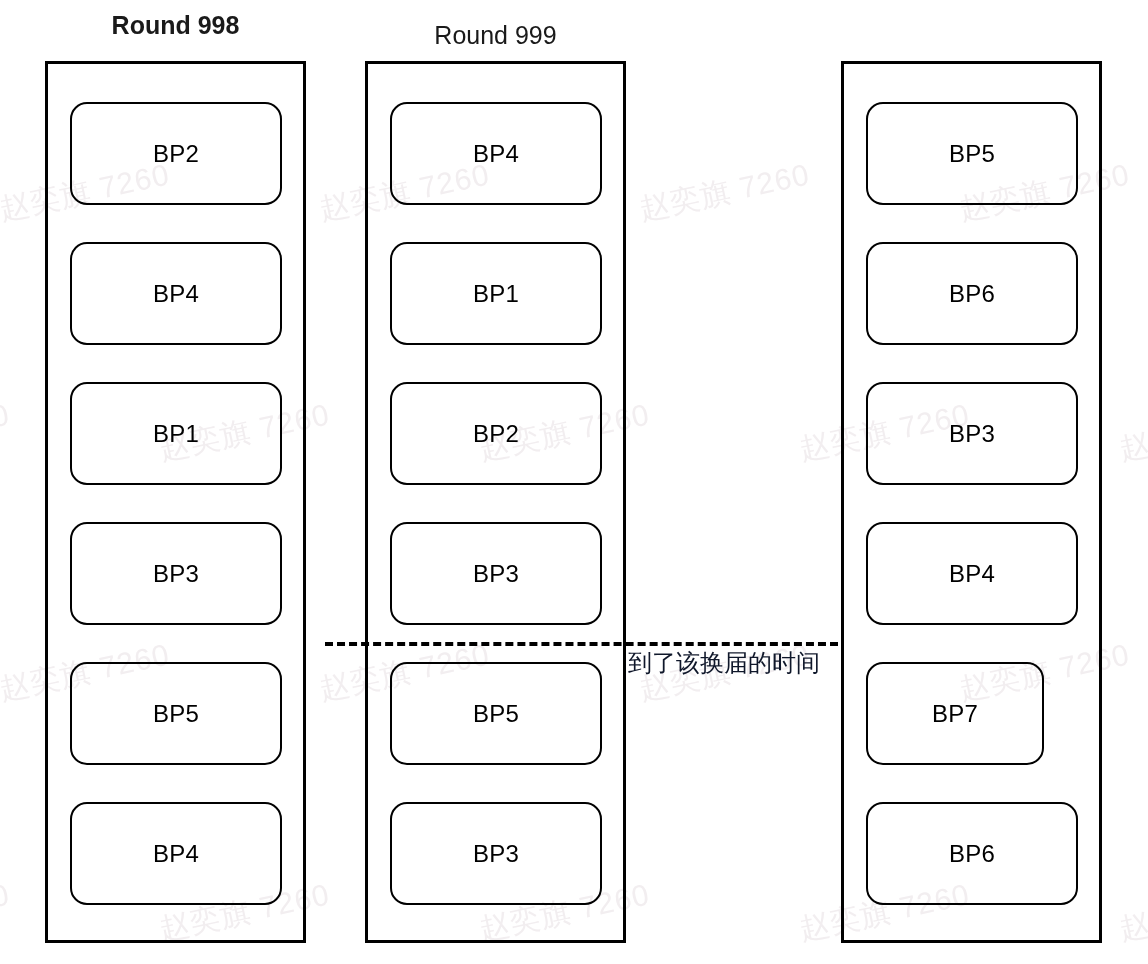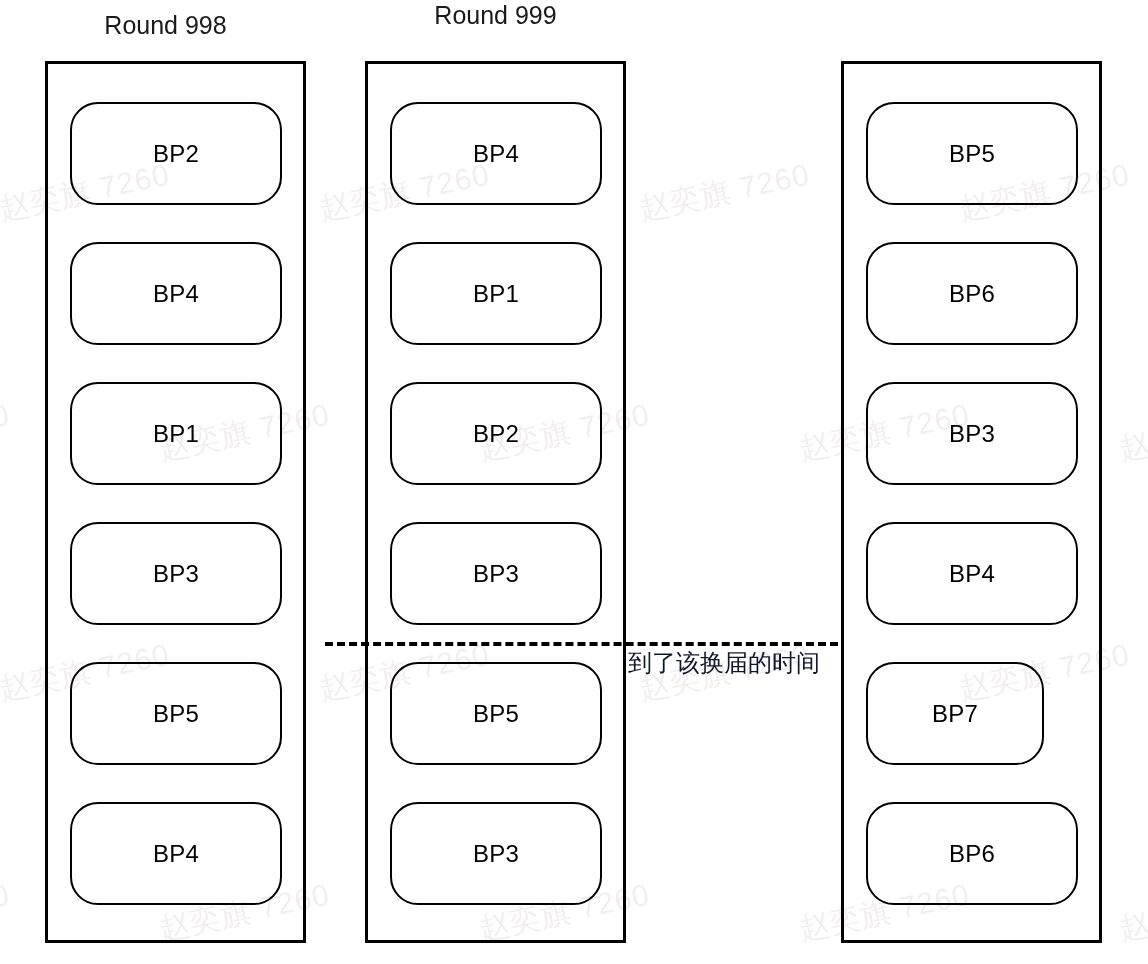--- a/index.html
+++ b/index.html
@@ -57,21 +57,21 @@
     position: absolute;
     box-sizing: border-box;
     border: 3px solid #000000;
     background: transparent;
   }
 
   .bp-box {
     position: absolute;
     box-sizing: border-box;
     border: 2.5px solid #000000;
-    border-radius: 28px;
+    border-radius: 17px;
     background: transparent;
     display: flex;
     align-items: center;
     justify-content: center;
   }
   .bp-label {
     font-size: 24px;
     line-height: 28px;
     color: #000000;
     letter-spacing: 0.2px;
@@ -112,42 +112,42 @@
     <span class="watermark-text" style="color: rgb(242, 238, 240); left: 1120px; top: 790px;">赵奕旗 7260</span>
     <span class="watermark-text" style="color: rgb(242, 238, 240); left: 0px; top: 1030px;">赵奕旗 7260</span>
     <span class="watermark-text" style="color: rgb(242, 238, 240); left: 320px; top: 1030px;">赵奕旗 7260</span>
     <span class="watermark-text" style="color: rgb(242, 238, 240); left: 640px; top: 1030px;">赵奕旗 7260</span>
     <span class="watermark-text" style="color: rgb(242, 238, 240); left: 960px; top: 1030px;">赵奕旗 7260</span>
     <span class="watermark-text" style="color: rgb(242, 238, 240); left: 1280px; top: 1030px;">赵奕旗 7260</span>
   </div>
 
 <div id="diagram">
 
-  <div class="round-header" style="left:35px; top:10px; width:261px;">Round 998</div>
+  <div class="round-header" style="left:45px; top:10px; width:261px;font-weight:bold;">Round 998</div>
   <div class="round-column" style="left:45px; top:61px; width:261px; height:882px;"></div>
   <div class="bp-box" style="left:70px; top:102px; width:212px; height:103px;">
     <span class="bp-label">BP2</span>
   </div>
   <div class="bp-box" style="left:70px; top:242px; width:212px; height:103px;">
     <span class="bp-label">BP4</span>
   </div>
   <div class="bp-box" style="left:70px; top:382px; width:212px; height:103px;">
     <span class="bp-label">BP1</span>
   </div>
   <div class="bp-box" style="left:70px; top:522px; width:212px; height:103px;">
     <span class="bp-label">BP3</span>
   </div>
   <div class="bp-box" style="left:70px; top:662px; width:212px; height:103px;">
     <span class="bp-label">BP5</span>
   </div>
   <div class="bp-box" style="left:70px; top:802px; width:212px; height:103px;">
     <span class="bp-label">BP4</span>
   </div>
 
-  <div class="round-header" style="left:365px; top:0; width:261px;">Round 999</div>
+  <div class="round-header" style="left:365px; top:20px; width:261px;">Round 999</div>
   <div class="round-column" style="left:365px; top:61px; width:261px; height:882px;"></div>
   <div class="bp-box" style="left:390px; top:102px; width:212px; height:103px;">
     <span class="bp-label">BP4</span>
   </div>
   <div class="bp-box" style="left:390px; top:242px; width:212px; height:103px;">
     <span class="bp-label">BP1</span>
   </div>
   <div class="bp-box" style="left:390px; top:382px; width:212px; height:103px;">
     <span class="bp-label">BP2</span>
   </div>

